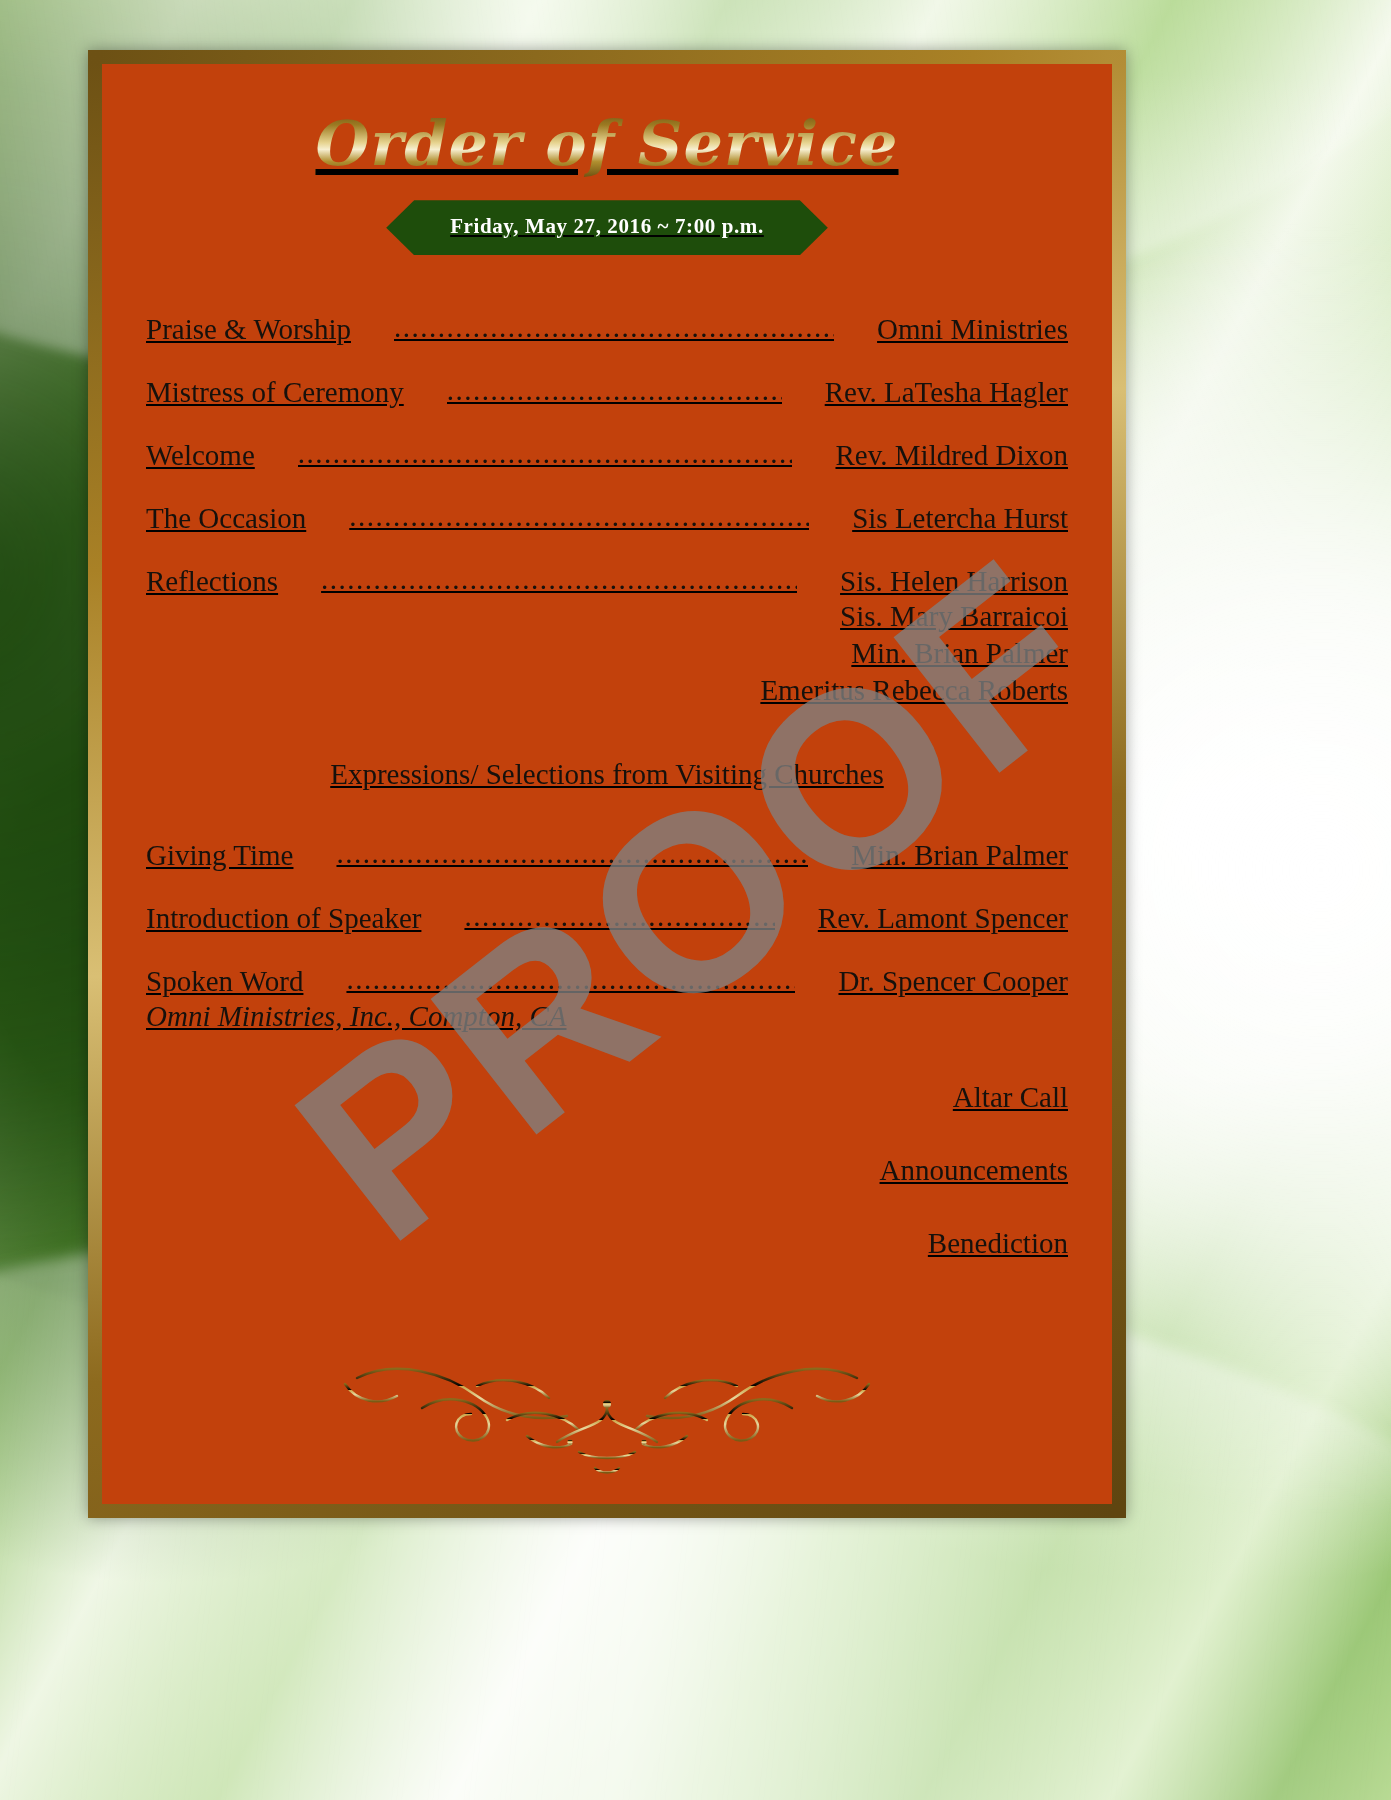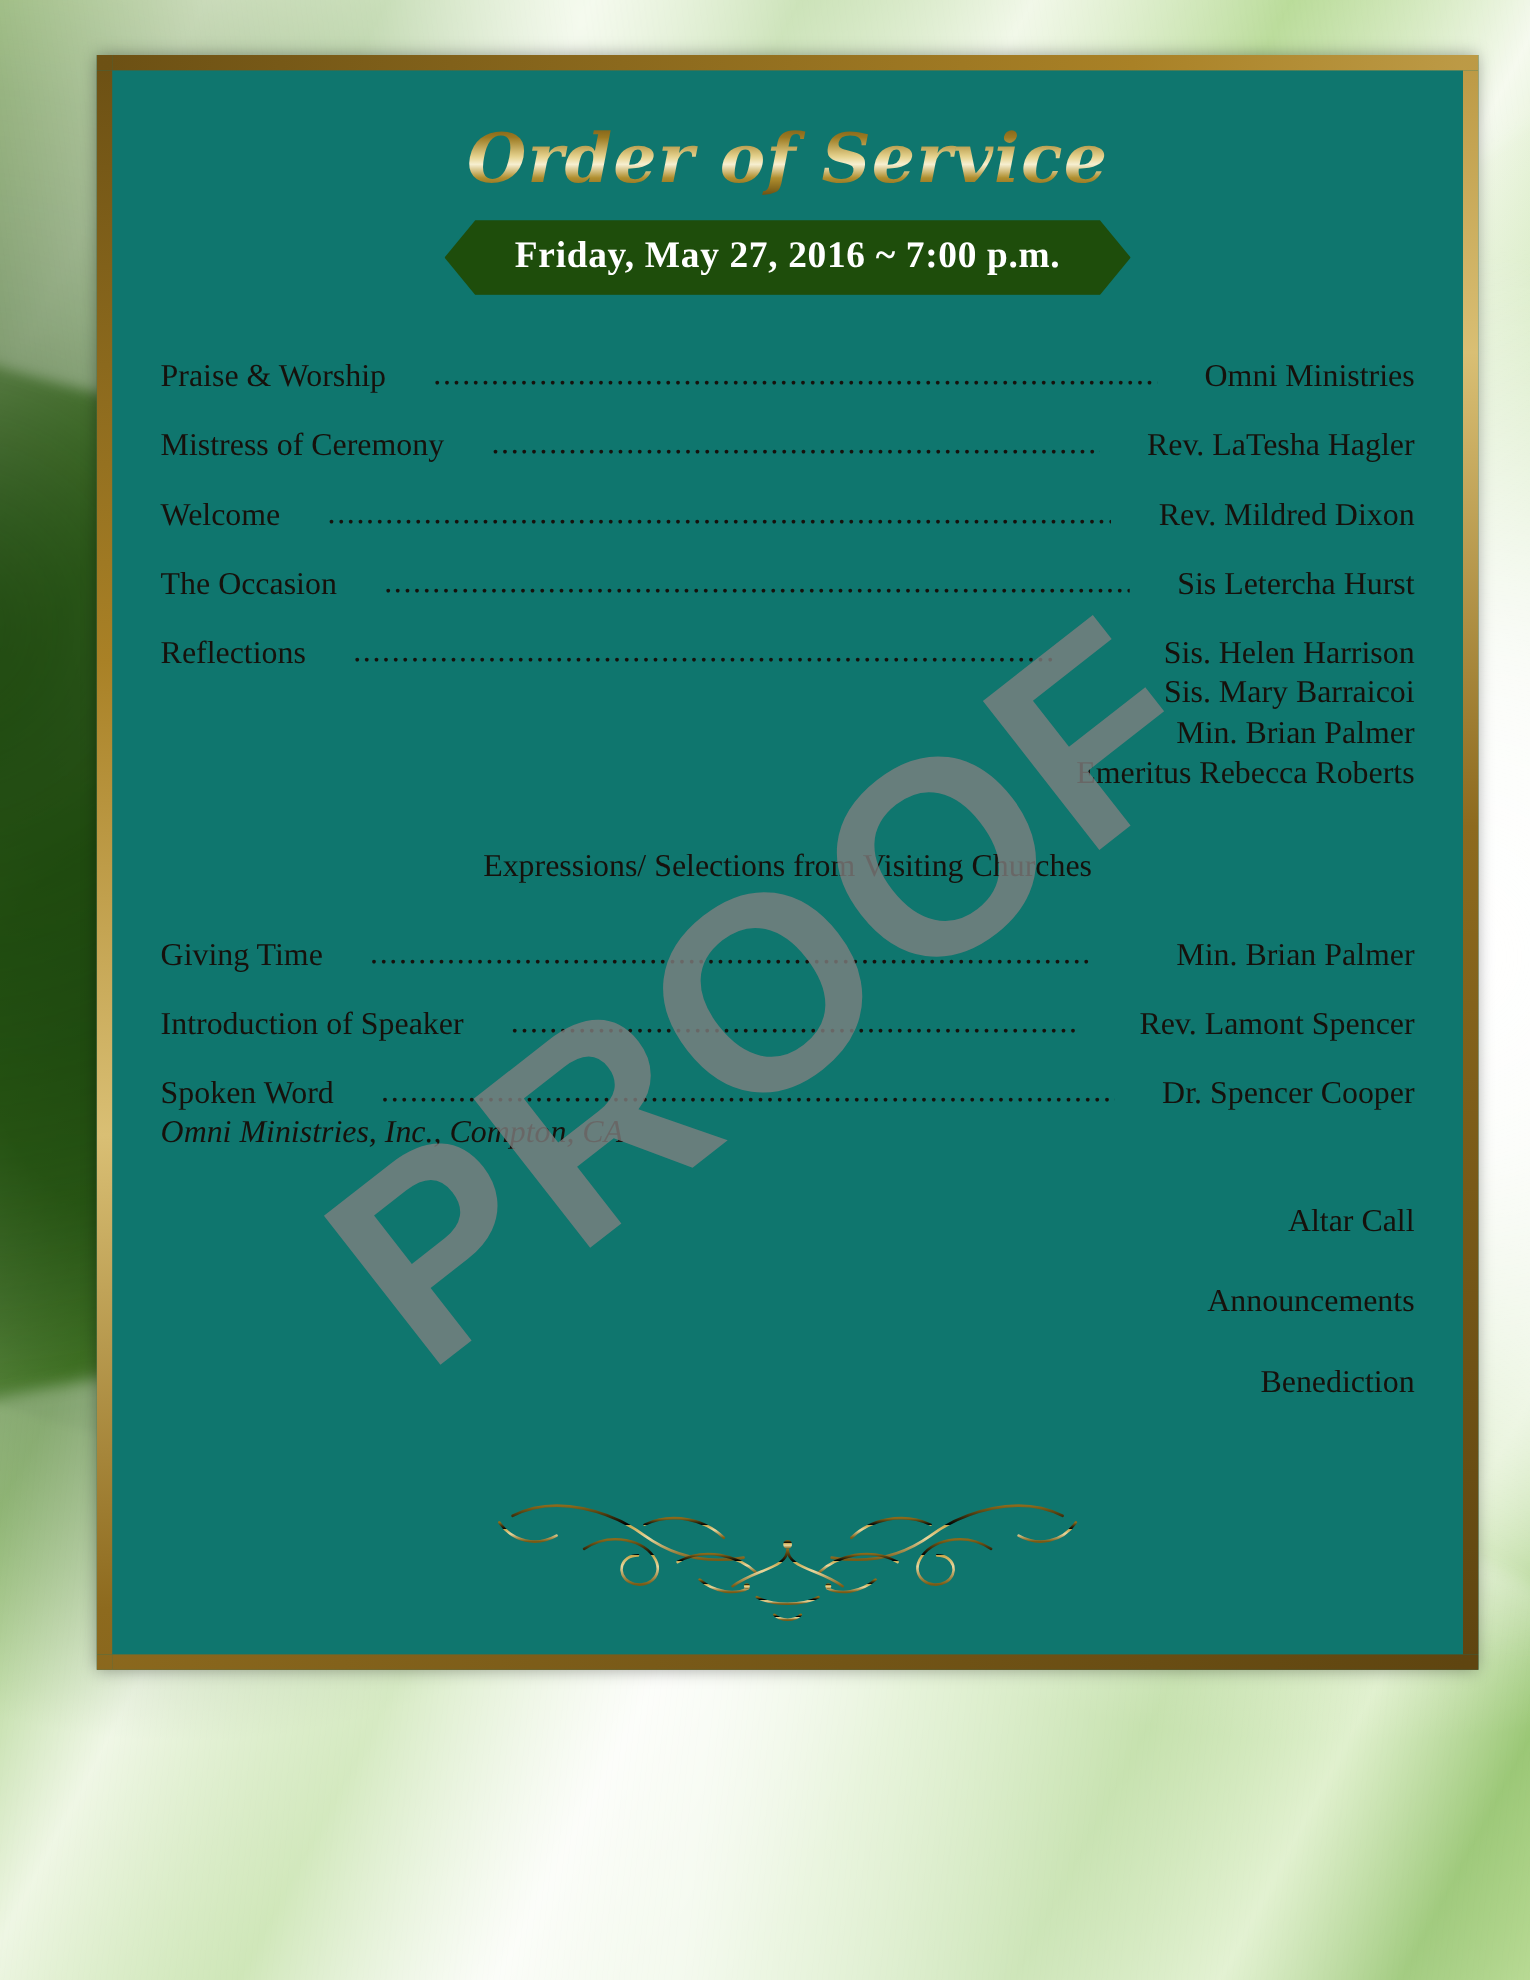--- a/index.html
+++ b/index.html
@@ -67,28 +67,29 @@
     width: 1400px; height: 1500px;
     background: radial-gradient(circle at 55% 50%, rgba(255,255,255,0.95) 0%, rgba(255,255,255,0.55) 32%, rgba(255,255,255,0) 60%);
     filter: blur(4px);
   }
 
   
   .program-card {
     position: absolute;
     left: 88px;
     top: 50px;
-    width: 1256px;
+    width: 1038px;
     height: 1468px;
     box-sizing: border-box;
-    background: #0f766e;
+    background: #c2410c;
     border: 14px solid #8a6a1f;
     border-image: linear-gradient(150deg, #6d5114 0%, #a98126 25%, #d9bf74 45%, #8d6a1e 65%, #5f4510 100%) 1;
     box-shadow: 0 0 14px rgba(0,0,0,0.35);
     overflow: hidden;
+    text-decoration: underline;
   }
   .card-inner {
     position: relative;
     width: 100%;
     height: 100%;
   }
 
   
   .doc-title {
     text-align: center;
@@ -110,21 +111,21 @@
   .date-banner-wrap {
     display: flex;
     justify-content: center;
     margin-top: 22px;
   }
   .date-banner {
     background: #1e4d0b;
     color: #ffffff;
     font-family: "Liberation Serif", serif;
     font-weight: bold;
-    font-size: 34px;
+    font-size: 21px;
     letter-spacing: 0.6px;
     padding: 14px 64px 16px 64px;
     clip-path: polygon(28px 0, calc(100% - 28px) 0, 100% 50%, calc(100% - 28px) 100%, 28px 100%, 0 50%);
     text-align: center;
     white-space: nowrap;
   }
 
   
   .program-list {
     margin: 58px 44px 0 44px;

